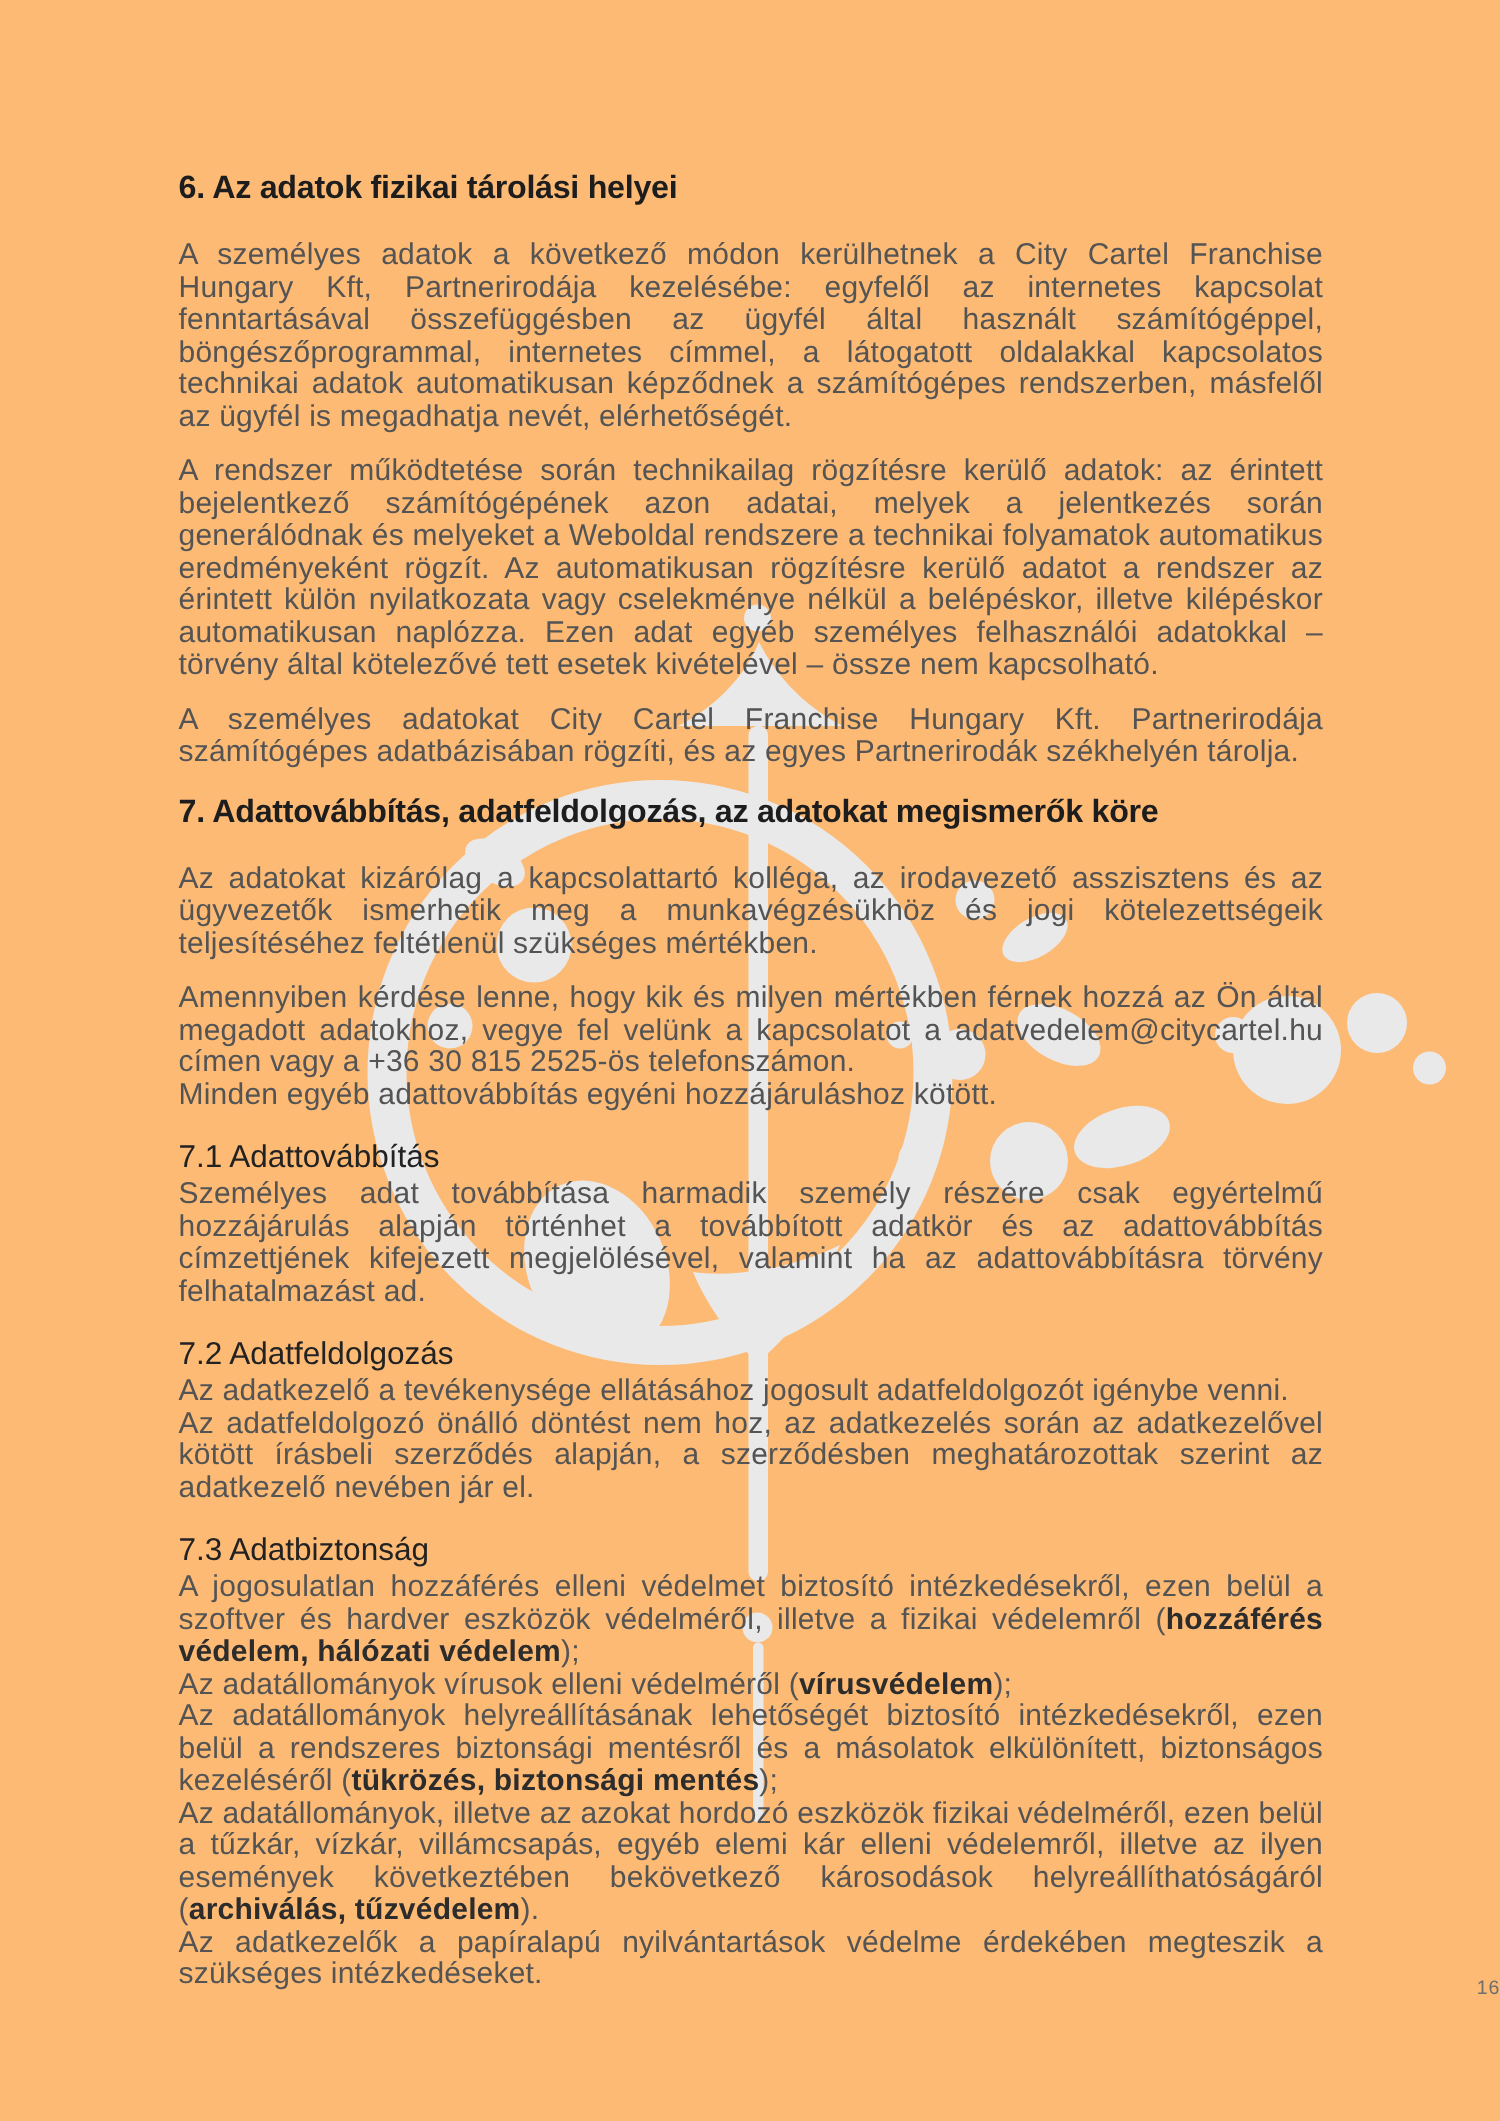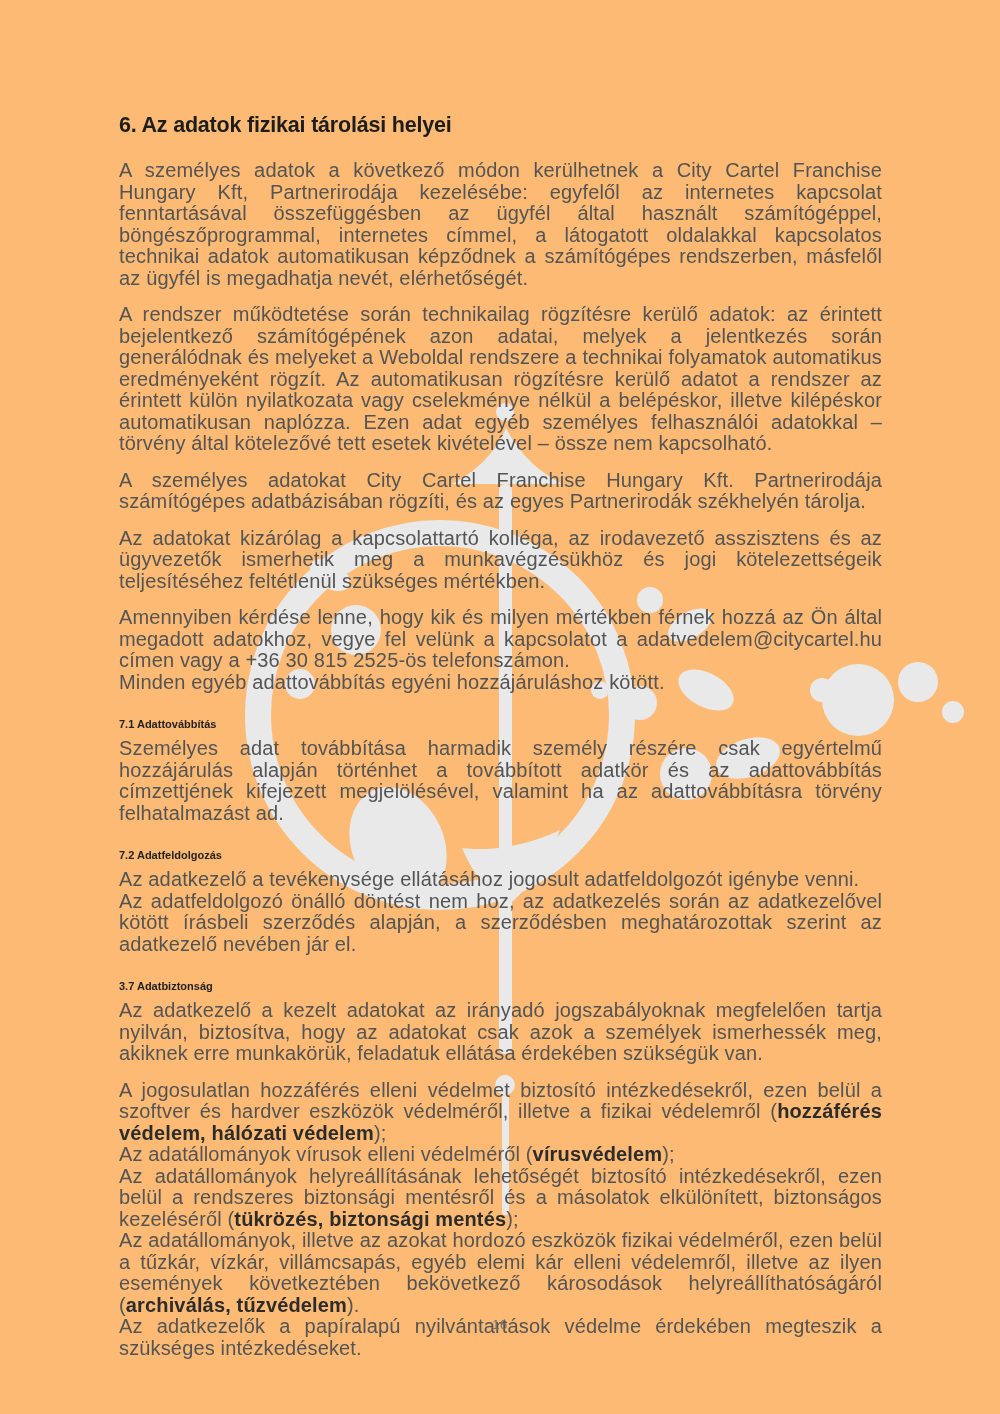--- a/index.html
+++ b/index.html
@@ -20,36 +20,36 @@
     padding:112px 118px 0 119px;
   }
   h1{
     font-family:"Liberation Sans","DejaVu Sans",sans-serif;
     font-size:21.5px;line-height:26px;font-weight:800;
     color:#1d1d1d;letter-spacing:-0.2px;
     margin:0 0 22px 0;
   }
   h1.sec7{margin-top:8px;}
   h2{
-    font-size:11px;line-height:22px;font-weight:700;
+    font-size:21px;line-height:22px;font-weight:400;
     color:#222222;letter-spacing:0;
     margin:20px 0 3px 0;
   }
   p{
     font-size:20px;line-height:21.5px;font-weight:400;
     color:#545454;letter-spacing:0.15px;
     text-align:justify;
     margin:0 0 15px 0;
   }
   p.tight{margin:0;}
   p.gap-top{margin-top:15px;}
   p b{color:#2c2c2c;font-weight:700;}
   .page-number{
     position:absolute;left:0;right:0;bottom:82px;
-    text-align:center;
+    text-align:right;
     font-size:13px;color:#6e6e6e;letter-spacing:0.5px;
     z-index:1;
   }
 </style>
 </head>
 <body>
 
 <div class="page">
 
   <svg class="watermark" viewBox="0 0 1000 1414" xmlns="http://www.w3.org/2000/svg" aria-hidden="true">
@@ -86,33 +86,33 @@
     </g>
   </svg>
 
   <div class="content">
 
     <h1>6. Az adatok fizikai tárolási helyei</h1>
     <p>A személyes adatok a következő módon kerülhetnek a City Cartel Franchise Hungary Kft, Partnerirodája kezelésébe: egyfelől az internetes kapcsolat fenntartásával összefüggésben az ügyfél által használt számítógéppel, böngészőprogrammal, internetes címmel, a látogatott oldalakkal kapcsolatos technikai adatok automatikusan képződnek a számítógépes rendszerben, másfelől az ügyfél is megadhatja nevét, elérhetőségét.</p>
     <p>A rendszer működtetése során technikailag rögzítésre kerülő adatok: az érintett bejelentkező számítógépének azon adatai, melyek a jelentkezés során generálódnak és melyeket a Weboldal rendszere a technikai folyamatok automatikus eredményeként rögzít. Az automatikusan rögzítésre kerülő adatot a rendszer az érintett külön nyilatkozata vagy cselekménye nélkül a belépéskor, illetve kilépéskor automatikusan naplózza. Ezen adat egyéb személyes felhasználói adatokkal – törvény által kötelezővé tett esetek kivételével – össze nem kapcsolható.</p>
     <p>A személyes adatokat City Cartel Franchise Hungary Kft. Partnerirodája számítógépes adatbázisában rögzíti, és az egyes Partnerirodák székhelyén tárolja.</p>
 
+    <h1 class="sec7">7. Adattovábbítás, adatfeldolgozás, az adatokat megismerők köre</h1>
     <p>Az adatokat kizárólag a kapcsolattartó kolléga, az irodavezető asszisztens és az ügyvezetők ismerhetik meg a munkavégzésükhöz és jogi kötelezettségeik teljesítéséhez feltétlenül szükséges mértékben.</p>
     <p class="tight">Amennyiben kérdése lenne, hogy kik és milyen mértékben férnek hozzá az Ön által megadott adatokhoz, vegye fel velünk a kapcsolatot a adatvedelem@citycartel.hu címen vagy a +36 30 815 2525-ös telefonszámon.</p>
     <p>Minden egyéb adattovábbítás egyéni hozzájáruláshoz kötött.</p>
 
     <h2>7.1 Adattovábbítás</h2>
     <p>Személyes adat továbbítása harmadik személy részére csak egyértelmű hozzájárulás alapján történhet a továbbított adatkör és az adattovábbítás címzettjének kifejezett megjelölésével, valamint ha az adattovábbításra törvény felhatalmazást ad.</p>
 
     <h2>7.2 Adatfeldolgozás</h2>
     <p class="tight">Az adatkezelő a tevékenysége ellátásához jogosult adatfeldolgozót igénybe venni.</p>
     <p>Az adatfeldolgozó önálló döntést nem hoz, az adatkezelés során az adatkezelővel kötött írásbeli szerződés alapján, a szerződésben meghatározottak szerint az adatkezelő nevében jár el.</p>
 
-    <h2>3.7 Adatbiztonság</h2>
-    <p>Az adatkezelő a kezelt adatokat az irányadó jogszabályoknak megfelelően tartja nyilván, biztosítva, hogy az adatokat csak azok a személyek ismerhessék meg, akiknek erre munkakörük, feladatuk ellátása érdekében szükségük van.</p>
+    <h2>7.3 Adatbiztonság</h2>
     <p class="tight"><span>A jogosulatlan hozzáférés elleni védelmet biztosító intézkedésekről, ezen belül a szoftver és hardver eszközök védelméről, illetve a fizikai védelemről (</span><b>hozzáférés védelem, hálózati védelem</b><span>);</span></p>
     <p class="tight"><span>Az adatállományok vírusok elleni védelméről (</span><b>vírusvédelem</b><span>);</span></p>
     <p class="tight"><span>Az adatállományok helyreállításának lehetőségét biztosító intézkedésekről, ezen belül a rendszeres biztonsági mentésről és a másolatok elkülönített, biztonságos kezeléséről (</span><b>tükrözés, biztonsági mentés</b><span>);</span></p>
     <p class="tight"><span>Az adatállományok, illetve az azokat hordozó eszközök fizikai védelméről, ezen belül a tűzkár, vízkár, villámcsapás, egyéb elemi kár elleni védelemről, illetve az ilyen események következtében bekövetkező károsodások helyreállíthatóságáról (</span><b>archiválás, tűzvédelem</b><span>).</span></p>
     <p class="tight">Az adatkezelők a papíralapú nyilvántartások védelme érdekében megteszik a szükséges intézkedéseket.</p>
 
   </div>
 
   <div class="page-number">16</div>
 

